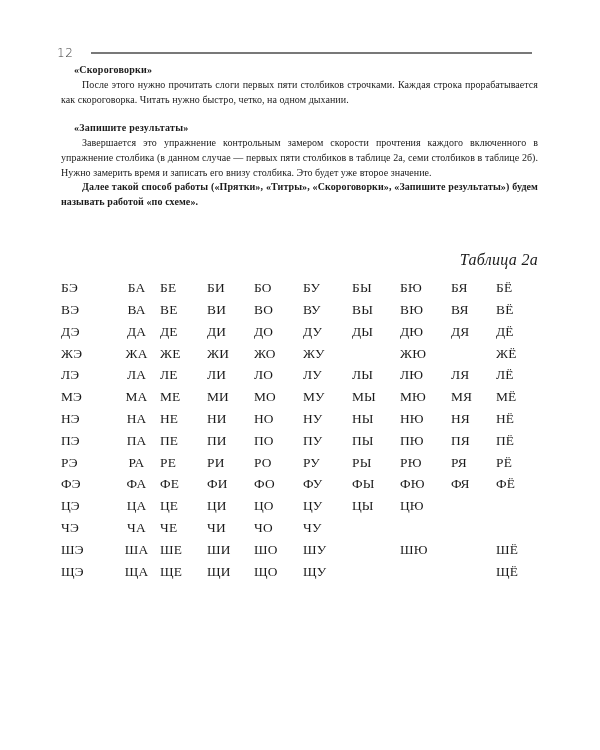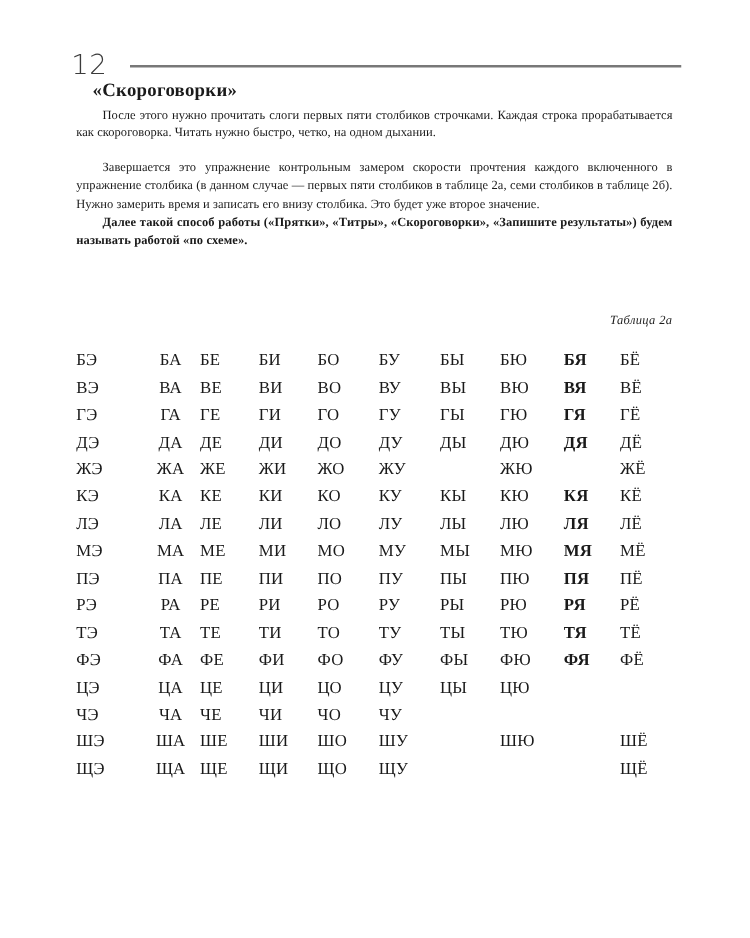--- a/index.html
+++ b/index.html
@@ -28,21 +28,21 @@
     left: 0;
     top: 36px;
     width: 600px;
     height: 34px;
     display: flex;
     align-items: center;
   }
   .folio {
     margin-left: 57px;
     font-family: "DejaVu Sans", "Liberation Sans", sans-serif;
-    font-size: 22px;
+    font-size: 12px;
     font-weight: 300;
     color: #3b3b3b;
     letter-spacing: 0.5px;
     line-height: 1;
   }
   .rule {
     margin-left: 18px;
     flex: 0 0 auto;
     width: 441px;
     height: 2px;
@@ -50,21 +50,21 @@
   }
 
   
   .prose {
     position: absolute;
     left: 61px;
     top: 62px;
     width: 477px;
   }
   .subhead {
-    font-size: 15px;
+    font-size: 10px;
     font-weight: bold;
     letter-spacing: 0.25px;
     margin: 0 0 1px 13px;
     line-height: 1.5;
   }
   .para {
     font-size: 10px;
     line-height: 1.465;
     text-align: justify;
     text-indent: 21px;
@@ -78,21 +78,21 @@
   .gap-a { height: 13px; }
 
   
   .tbl-caption {
     position: absolute;
     top: 251px;
     left: 0;
     width: 538px;
     text-align: right;
     font-style: italic;
-    font-size: 10px;
+    font-size: 16px;
     letter-spacing: 0.3px;
   }
 
   
   .syllables {
     position: absolute;
     left: 61px;
     top: 277px;
     width: 478px;
     border-collapse: collapse;
@@ -107,40 +107,41 @@
     letter-spacing: 0.2px;
   }
   .syllables td.c0 { width: 52px; }
   .syllables td.c1 { width: 47px; text-align: center; }
   .syllables td.c2 { width: 47px; }
   .syllables td.c3 { width: 47px; }
   .syllables td.c4 { width: 49px; margin-left: 23px; }
   .syllables td.c5 { width: 49px; }
   .syllables td.c6 { width: 48px; }
   .syllables td.c7 { width: 51px; }
-  .syllables td.c8 { width: 45px; font-weight: bold; }
+  .syllables td.c8 { width: 45px; }
   .syllables td.c9 { width: 43px; margin-top: 48px; }
 </style>
 </head>
 <body>
 
 <div class="page">
 
   <div class="runhead">
     <div class="folio">12</div>
     <div class="rule"></div>
   </div>
 
   <div class="prose">
 
     <div class="subhead">«Скороговорки»</div>
     <p class="para">После этого нужно прочитать слоги первых пяти столбиков строчками. Каждая строка прорабатывается как скороговорка. Читать нужно быстро, четко, на одном дыхании.</p>
 
     <div class="gap-a"></div>
 
+    <div class="subhead">«Запишите результаты»</div>
     <p class="para">Завершается это упражнение контрольным замером скорости прочтения каждого включенного в упражнение столбика (в данном случае — первых пяти столбиков в таблице 2а, семи столбиков в таблице 2б). Нужно замерить время и записать его внизу столбика. Это будет уже второе значение.</p>
     <p class="para bold">Далее такой способ работы («Прятки», «Титры», «Скороговорки», «Запишите результаты») будем называть работой «по схеме».</p>
 
   </div>
 
   <div class="tbl-caption">Таблица 2а</div>
 
   <table class="syllables">
     <tbody>
         <tr>
@@ -161,32 +162,20 @@
           <td class="c2">ВЕ</td>
           <td class="c3">ВИ</td>
           <td class="c4">ВО</td>
           <td class="c5">ВУ</td>
           <td class="c6">ВЫ</td>
           <td class="c7">ВЮ</td>
           <td class="c8">ВЯ</td>
           <td class="c9">ВЁ</td>
         </tr>
         <tr>
-          <td class="c0">ГЭ</td>
-          <td class="c1">ГА</td>
-          <td class="c2">ГЕ</td>
-          <td class="c3">ГИ</td>
-          <td class="c4">ГО</td>
-          <td class="c5">ГУ</td>
-          <td class="c6">ГЫ</td>
-          <td class="c7">ГЮ</td>
-          <td class="c8">ГЯ</td>
-          <td class="c9">ГЁ</td>
-        </tr>
-        <tr>
           <td class="c0">ДЭ</td>
           <td class="c1">ДА</td>
           <td class="c2">ДЕ</td>
           <td class="c3">ДИ</td>
           <td class="c4">ДО</td>
           <td class="c5">ДУ</td>
           <td class="c6">ДЫ</td>
           <td class="c7">ДЮ</td>
           <td class="c8">ДЯ</td>
           <td class="c9">ДЁ</td>
@@ -197,32 +186,20 @@
           <td class="c2">ЖЕ</td>
           <td class="c3">ЖИ</td>
           <td class="c4">ЖО</td>
           <td class="c5">ЖУ</td>
           <td class="c6"></td>
           <td class="c7">ЖЮ</td>
           <td class="c8"></td>
           <td class="c9">ЖЁ</td>
         </tr>
         <tr>
-          <td class="c0">КЭ</td>
-          <td class="c1">КА</td>
-          <td class="c2">КЕ</td>
-          <td class="c3">КИ</td>
-          <td class="c4">КО</td>
-          <td class="c5">КУ</td>
-          <td class="c6">КЫ</td>
-          <td class="c7">КЮ</td>
-          <td class="c8">КЯ</td>
-          <td class="c9">КЁ</td>
-        </tr>
-        <tr>
           <td class="c0">ЛЭ</td>
           <td class="c1">ЛА</td>
           <td class="c2">ЛЕ</td>
           <td class="c3">ЛИ</td>
           <td class="c4">ЛО</td>
           <td class="c5">ЛУ</td>
           <td class="c6">ЛЫ</td>
           <td class="c7">ЛЮ</td>
           <td class="c8">ЛЯ</td>
           <td class="c9">ЛЁ</td>
@@ -233,20 +210,32 @@
           <td class="c2">МЕ</td>
           <td class="c3">МИ</td>
           <td class="c4">МО</td>
           <td class="c5">МУ</td>
           <td class="c6">МЫ</td>
           <td class="c7">МЮ</td>
           <td class="c8">МЯ</td>
           <td class="c9">МЁ</td>
         </tr>
         <tr>
+          <td class="c0">НЭ</td>
+          <td class="c1">НА</td>
+          <td class="c2">НЕ</td>
+          <td class="c3">НИ</td>
+          <td class="c4">НО</td>
+          <td class="c5">НУ</td>
+          <td class="c6">НЫ</td>
+          <td class="c7">НЮ</td>
+          <td class="c8">НЯ</td>
+          <td class="c9">НЁ</td>
+        </tr>
+        <tr>
           <td class="c0">ПЭ</td>
           <td class="c1">ПА</td>
           <td class="c2">ПЕ</td>
           <td class="c3">ПИ</td>
           <td class="c4">ПО</td>
           <td class="c5">ПУ</td>
           <td class="c6">ПЫ</td>
           <td class="c7">ПЮ</td>
           <td class="c8">ПЯ</td>
           <td class="c9">ПЁ</td>
@@ -257,32 +246,20 @@
           <td class="c2">РЕ</td>
           <td class="c3">РИ</td>
           <td class="c4">РО</td>
           <td class="c5">РУ</td>
           <td class="c6">РЫ</td>
           <td class="c7">РЮ</td>
           <td class="c8">РЯ</td>
           <td class="c9">РЁ</td>
         </tr>
         <tr>
-          <td class="c0">ТЭ</td>
-          <td class="c1">ТА</td>
-          <td class="c2">ТЕ</td>
-          <td class="c3">ТИ</td>
-          <td class="c4">ТО</td>
-          <td class="c5">ТУ</td>
-          <td class="c6">ТЫ</td>
-          <td class="c7">ТЮ</td>
-          <td class="c8">ТЯ</td>
-          <td class="c9">ТЁ</td>
-        </tr>
-        <tr>
           <td class="c0">ФЭ</td>
           <td class="c1">ФА</td>
           <td class="c2">ФЕ</td>
           <td class="c3">ФИ</td>
           <td class="c4">ФО</td>
           <td class="c5">ФУ</td>
           <td class="c6">ФЫ</td>
           <td class="c7">ФЮ</td>
           <td class="c8">ФЯ</td>
           <td class="c9">ФЁ</td>

